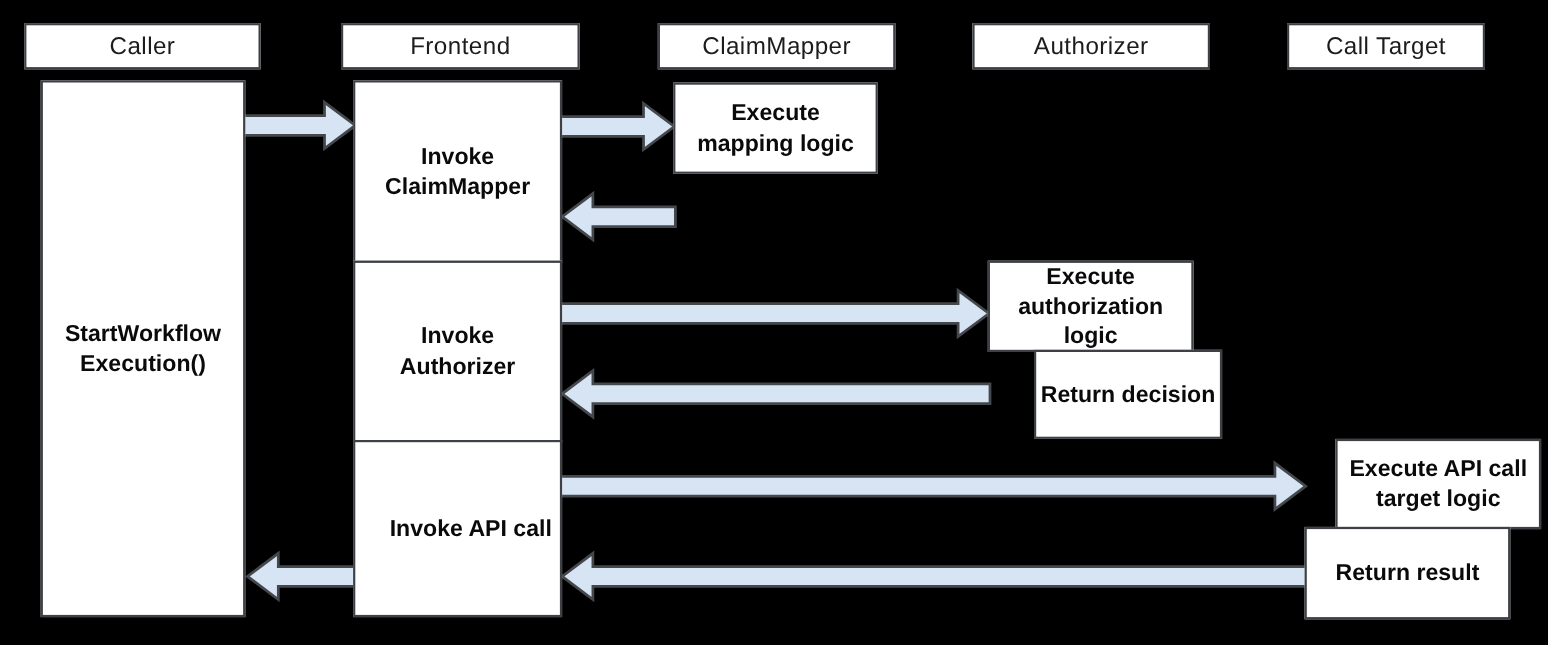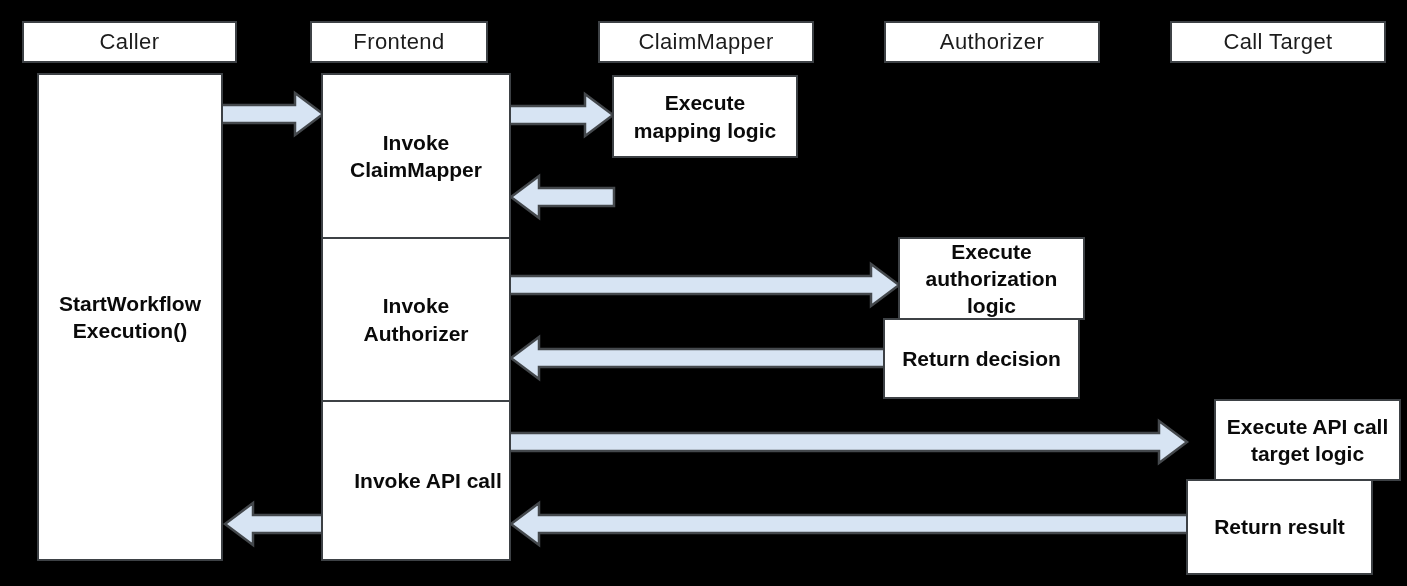--- a/index.html
+++ b/index.html
@@ -58,39 +58,39 @@
     <polygon points="509,106 585,106 585,94 613,115 585,136 585,124 509,124"></polygon>
     <polygon points="614,188 539,188 539,176 511,197 539,218 539,206 614,206"></polygon>
     <polygon points="509,276 871,276 871,264 899,285 871,306 871,294 509,294"></polygon>
     <polygon points="900,349 539,349 539,337 511,358 539,379 539,367 900,367"></polygon>
     <polygon points="509,433 1159,433 1159,421 1187,442 1159,463 1159,451 509,451"></polygon>
     <polygon points="1188,515 539,515 539,503 511,524 539,545 539,533 1188,533"></polygon>
     <polygon points="323,515 253,515 253,503 225,524 253,545 253,533 323,533"></polygon>
   </svg>
 
   <div class="hdr" style="left:22px;width:215px;">Caller</div>
-  <div class="hdr" style="left:310px;width:178px;text-align:right;">Frontend</div>
+  <div class="hdr" style="left:310px;width:217px;text-align:right;">Frontend</div>
   <div class="hdr" style="left:598px;width:216px;">ClaimMapper</div>
   <div class="hdr" style="left:884px;width:216px;">Authorizer</div>
-  <div class="hdr" style="left:1170px;width:216px;">Call Target</div>
+  <div class="hdr" style="left:1170px;width:180px;">Call Target</div>
 
   <div class="act" style="left:37px;top:73px;width:186px;height:488px;">StartWorkflow
 Execution()</div>
 
   <div class="act" style="left:321px;top:73px;width:190px;height:166px;">Invoke
 ClaimMapper</div>
   <div class="act" style="left:321px;top:237px;width:190px;height:165px;">Invoke
 Authorizer</div>
   <div class="act" style="left:321px;top:400px;width:190px;height:161px;padding-left:24px;">Invoke API call</div>
 
   <div class="act" style="left:612px;top:75px;width:186px;height:83px;">Execute
 mapping logic</div>
 
   <div class="act" style="left:898px;top:237px;width:187px;height:83px;">Execute
 authorization
 logic</div>
-  <div class="act" style="left:883px;top:318px;width:197px;height:81px;">Return decision</div>
+  <div class="act" style="left:940px;top:318px;width:171px;height:81px;">Return decision</div>
 
   <div class="act" style="left:1214px;top:399px;width:187px;height:82px;">Execute API call
 target logic</div>
-  <div class="act" style="left:1186px;top:479px;width:187px;height:96px;">Return result</div>
+  <div class="act" style="left:1186px;top:479px;width:187px;height:84px;">Return result</div>
 
 </div>
 
 </body></html>

